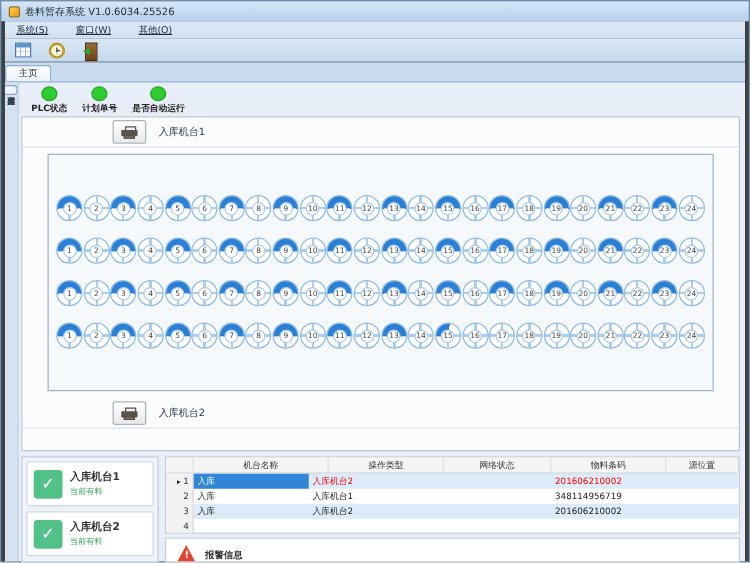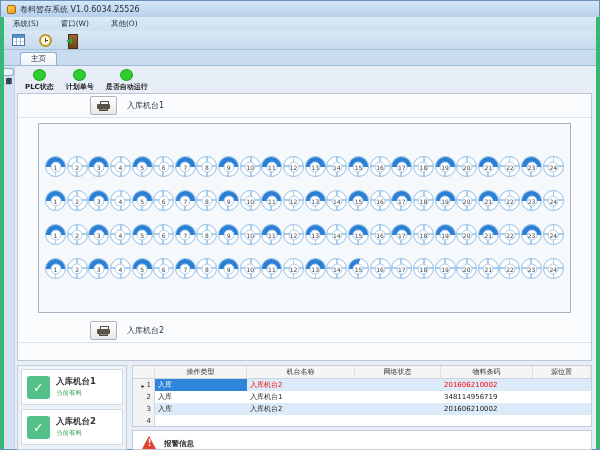--- a/index.html
+++ b/index.html
@@ -1,32 +1,32 @@
 <!DOCTYPE html>
 <html><head>
 <meta charset="utf-8">
 <style>
   * { box-sizing: border-box; margin: 0; padding: 0; }
   html,body { width:600px; height:450px; overflow:hidden; }
   body { font-family: "DejaVu Sans", "Liberation Sans", sans-serif; }
 
-  .window { width:600px; height:450px; background:#22c55e; border:1px solid #6b8fb5; position:relative; }
+  .window { width:600px; height:450px; background:#404040; border:1px solid #6b8fb5; position:relative; }
 
   
   .titlebar { height:16px; display:flex; align-items:center; gap:4px; padding:0 6px;
     background:linear-gradient(#d6e7f8,#b6d0ea); }
   .app-icon { width:9px; height:9px; border-radius:2px;
     background:linear-gradient(135deg,#ffd24a,#e8951f); border:1px solid #a06a10; }
   .title-text { font-size:8px; color:#1d2b3a; }
 
   .app-body { margin:0 3px; }
 
   
   .menubar { height:14px; background:linear-gradient(#dce9f6,#cfe0f1); display:flex; align-items:center; padding-left:6px; gap:16px; }
-  .menu-item { font-size:7.5px; color:#20303f; padding:1px 3px; cursor:default; }
+  .menu-item { font-size:7.5px; color:#20303f; padding:1px 3px; cursor:default;text-decoration:underline; }
 
   
   .toolbar { height:19px; background:linear-gradient(#d9e7f5,#c6daee); border-bottom:1px solid #a9c0da;
     display:flex; align-items:center; gap:9px; padding-left:5px; }
   .tool-btn { width:18px; height:16px; background:transparent; border:none; display:flex; align-items:center; justify-content:center; padding:0; }
 
   .icon-table { width:13px; height:12px; background:#fff; border:1px solid #4a78a8; position:relative; }
   .icon-table::before { content:""; position:absolute; left:0; right:0; top:0; height:3px; background:#5b92c8; }
   .icon-table::after { content:""; position:absolute; left:0; right:0; top:3px; bottom:0;
     background:repeating-linear-gradient(to right,transparent 0 3px,#9ab8d4 3px 4px),
@@ -34,21 +34,21 @@
   .icon-clock { width:13px; height:13px; border-radius:50%; background:#fdf6d8; border:2px solid #b89b28; position:relative; }
   .icon-clock::before { content:""; position:absolute; left:4px; top:2px; width:1px; height:4px; background:#444; }
   .icon-clock::after { content:""; position:absolute; left:4px; top:4px; width:3px; height:1px; background:#444; }
   .icon-exit { width:13px; height:13px; position:relative; }
   .icon-exit::before { content:""; position:absolute; right:1px; top:0; width:8px; height:13px;
     background:linear-gradient(#9a6a34,#6e4318); border:1px solid #4c2d0e; }
   .icon-exit::after { content:""; position:absolute; left:0; top:4px; width:0; height:0;
     border-top:3px solid transparent; border-bottom:3px solid transparent; border-right:6px solid #2fa336; }
 
   
-  .tabrow { height:15px; background:#c9dbee; display:flex; align-items:flex-end; padding-left:16px; }
+  .tabrow { height:15px; background:#c9dbee; display:flex; align-items:flex-end; }
   .tab { height:13px; padding:0 10px; font-size:7.5px; color:#1c2c3c; display:flex; align-items:center;
     background:linear-gradient(#fdfeff,#edf3fa); border:1px solid #8fb0d2; border-bottom:none; border-radius:3px 3px 0 0; }
 
   
   .content-wrap { display:flex; height:384px; background:#e7eef8; border-top:1px solid #9cb8d6; }
   .dock-strip { width:11px; background:#d4e2f1; border-right:1px solid #c0d2e6; }
   .dock-tab { margin-top:2px; writing-mode:vertical-rl; text-orientation:upright; font-size:6.5px; letter-spacing:0;
     color:#2a3a4a; background:#edf4fb; border:1px solid #89a8cc; border-left:none; border-radius:0 3px 3px 0; padding:3px 0; width:10px; text-align:center; }
   .content { flex:1; padding:2px 4px 0 2px; }
 
@@ -507,22 +507,22 @@
                   <div class="card-title">入库机台2</div>
                   <div class="card-status">当前有料</div>
                 </div>
               </div>
             </div>
 
           <div class="right-bottom">
             <div class="data-table" id="table">
                 <div class="t-row t-head">
                   <div class="t-cell c0"></div>
+                  <div class="t-cell c2">机台名称</div>
                   <div class="t-cell c1">操作类型</div>
-                  <div class="t-cell c2">机台名称</div>
                   <div class="t-cell c3">网络状态</div>
                   <div class="t-cell c4">物料条码</div>
                   <div class="t-cell c5">源位置</div>
                 </div>
                 <div class="t-body">
                   <div class="t-row alt">
                     <div class="t-cell c0">
                       <span class="row-arrow">▸</span>
                       <span>1</span>
                     </div>

